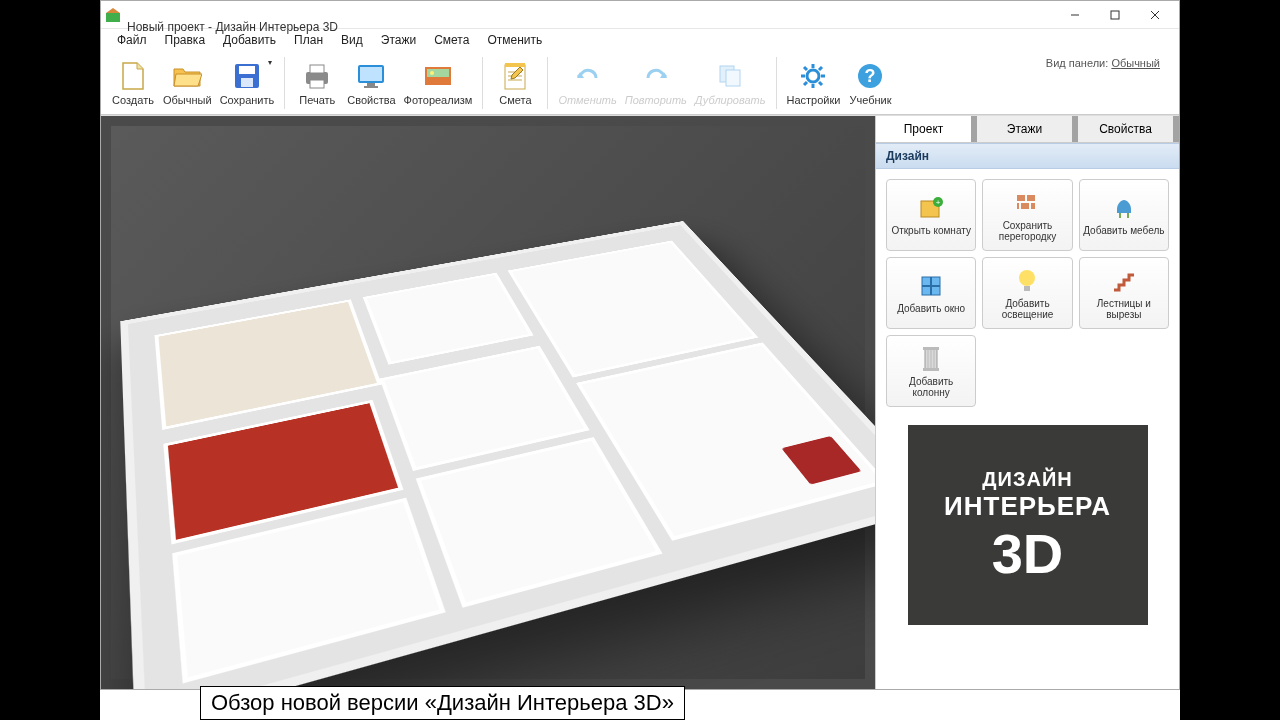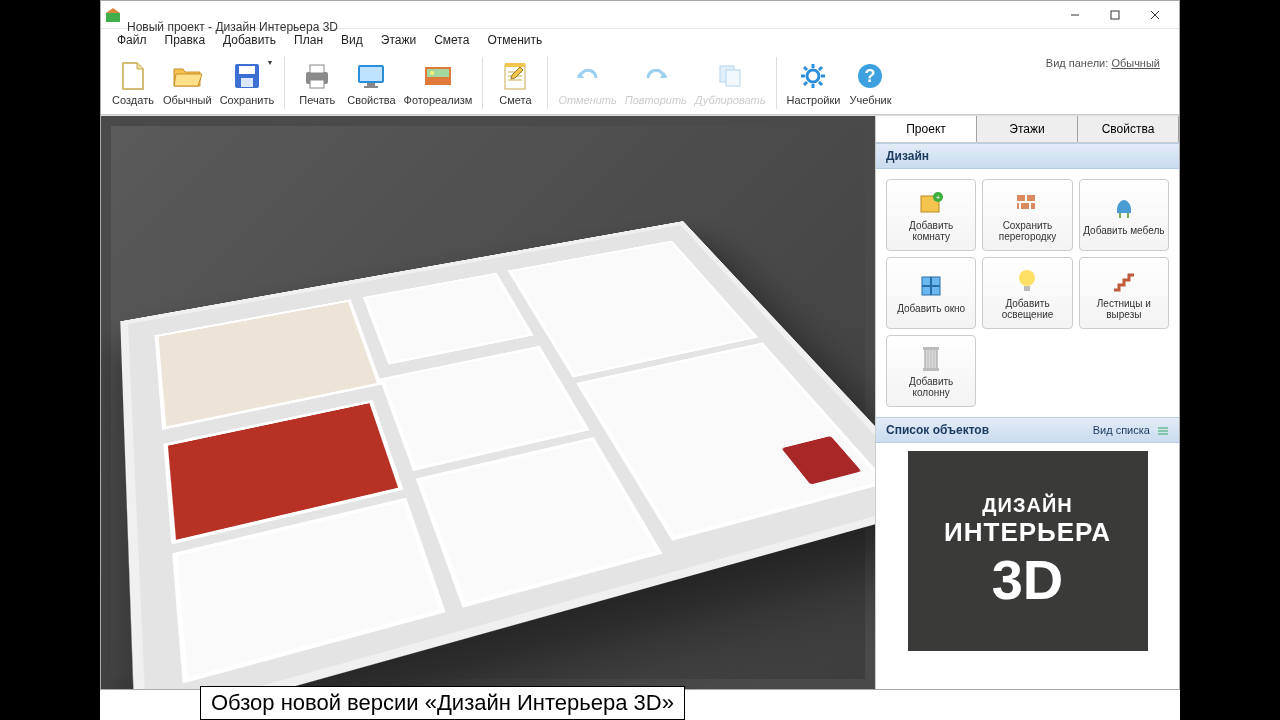--- a/index.html
+++ b/index.html
@@ -21,21 +21,21 @@
 .tool-btn.disabled { color: #aaa; opacity: .6; font-style: italic; }
 .panel-label { position: absolute; right: 19px; top: 6px; font-size: 11px; color: #555; }
 .panel-label a { text-decoration: underline; }
 .content { flex: 1; display: flex; border-top: 1px solid #ddd; min-height: 0; }
 .viewport { flex: 1; background: #4a4a4a; position: relative; overflow: hidden; }
 .viewport .render-placeholder { position: absolute; inset: 10px; background: linear-gradient(135deg,#5a5a5a,#3d3d3d); display:flex; align-items:center; justify-content:center; }
 .floorplan { width: 92%; height: 92%; background: #e4e4e4; transform: perspective(900px) rotateX(48deg) rotateZ(-18deg); border: 8px solid #f0f0f0; box-shadow: 0 40px 60px rgba(0,0,0,.5); position: relative; }
 .room { position:absolute; background:#fafafa; border:4px solid #fff; }
 .sidebar { width: 304px; background: #f7f7f7; border-left: 1px solid #ccc; display: flex; flex-direction: column; }
 .side-tabs { display: flex; border-bottom: 1px solid #ccc; }
-.side-tab { flex: 1; text-align: center; padding: 6px 2px; font-size: 12px; background: #eee; border-right: 1px solid #a3a3a3; }
+.side-tab { flex: 1; text-align: center; padding: 6px 2px; font-size: 12px; background: #eee; border-right: 6px solid #a3a3a3; }
 .side-tab.active { background: #fff; font-weight: 500; }
 .panel-header { background: linear-gradient(#e2ecf7,#cadcf0); padding: 5px 10px; font-size: 12px; font-weight: bold; color: #1a3a5e; border-top: 1px solid #b8cde5; border-bottom: 1px solid #b8cde5; display: flex; align-items: center; }
 .panel-header .right { margin-left: auto; font-weight: normal; font-size: 11px; }
 .design-grid { display: grid; grid-template-columns: repeat(3, 1fr); gap: 6px; padding: 10px; background: #fff; }
 .design-btn { border: 1px solid #ccc; border-radius: 4px; background: linear-gradient(#fff,#f3f3f3); display: flex; flex-direction: column; align-items: center; justify-content: center; padding: 6px 2px; font-size: 10px; text-align: center; color: #333; height: 72px; gap: 3px; }
 .design-btn .dico { width: 28px; height: 28px; display:flex; align-items:center; justify-content:center; }
 .objects-area { flex: 1; background: #fff; padding: 8px; display: flex; align-items: flex-start; justify-content: center; }
 .promo-box { width: 240px; height: 200px; background: #3a3a38; color: #fff; display: flex; flex-direction: column; align-items: center; justify-content: center; text-align: center; padding: 10px; }
 .promo-box .l1 { font-size: 20px; font-weight: bold; letter-spacing: 1px; }
 .promo-box .l2 { font-size: 26px; font-weight: bold; letter-spacing: 1px; }
@@ -266,21 +266,21 @@
 
         <div class="design-grid">
           <div class="design-btn">
             <span class="dico">
                 <svg width="26" height="26" viewBox="0 0 26 26">
                   <rect x="3" y="6" width="18" height="16" fill="#f3c54e" stroke="#b88a20"></rect>
                   <circle cx="20" cy="7" r="5" fill="#3cae3c"></circle>
                   <text x="20" y="10" text-anchor="middle" font-size="8" fill="#fff">+</text>
                 </svg>
               </span>
-            <span>Добавить комнату</span>
+            <span>Открыть комнату</span>
           </div>
           <div class="design-btn">
             <span class="dico">
                 <svg width="26" height="26" viewBox="0 0 26 26">
                   <rect x="3" y="5" width="8" height="6" fill="#d98a5e"></rect>
                   <rect x="13" y="5" width="8" height="6" fill="#d98a5e"></rect>
                   <rect x="7" y="13" width="8" height="6" fill="#d98a5e"></rect>
                   <rect x="3" y="13" width="2" height="6" fill="#d98a5e"></rect>
                   <rect x="17" y="13" width="4" height="6" fill="#d98a5e"></rect>
                 </svg>
@@ -332,33 +332,20 @@
                   <rect x="2" y="23" width="16" height="3" fill="#bbb"></rect>
                   <line x1="7" y1="5" x2="7" y2="23" stroke="#bbb"></line>
                   <line x1="10" y1="5" x2="10" y2="23" stroke="#bbb"></line>
                   <line x1="13" y1="5" x2="13" y2="23" stroke="#bbb"></line>
                 </svg>
               </span>
             <span>Добавить колонну</span>
           </div>
         </div>
 
-        <div class="panel-header">
-          <span>Список объектов</span>
-          <span class="right">
-            <span>Вид списка</span>
-            <span style="display:inline-block;vertical-align:middle;margin-left:4px;">
-              <svg width="12" height="10" viewBox="0 0 12 10">
-                  <line x1="1" y1="2" x2="11" y2="2" stroke="#3a6"></line>
-                  <line x1="1" y1="5" x2="11" y2="5" stroke="#3a6"></line>
-                  <line x1="1" y1="8" x2="11" y2="8" stroke="#3a6"></line>
-                </svg>
-            </span>
-          </span>
-        </div>
 
         <div class="objects-area">
           <div class="promo-box">
             <div class="l1">ДИЗАЙН</div>
             <div class="l2">ИНТЕРЬЕРА</div>
             <div class="l3">3D</div>
           </div>
         </div>
       </div>
     </div>

